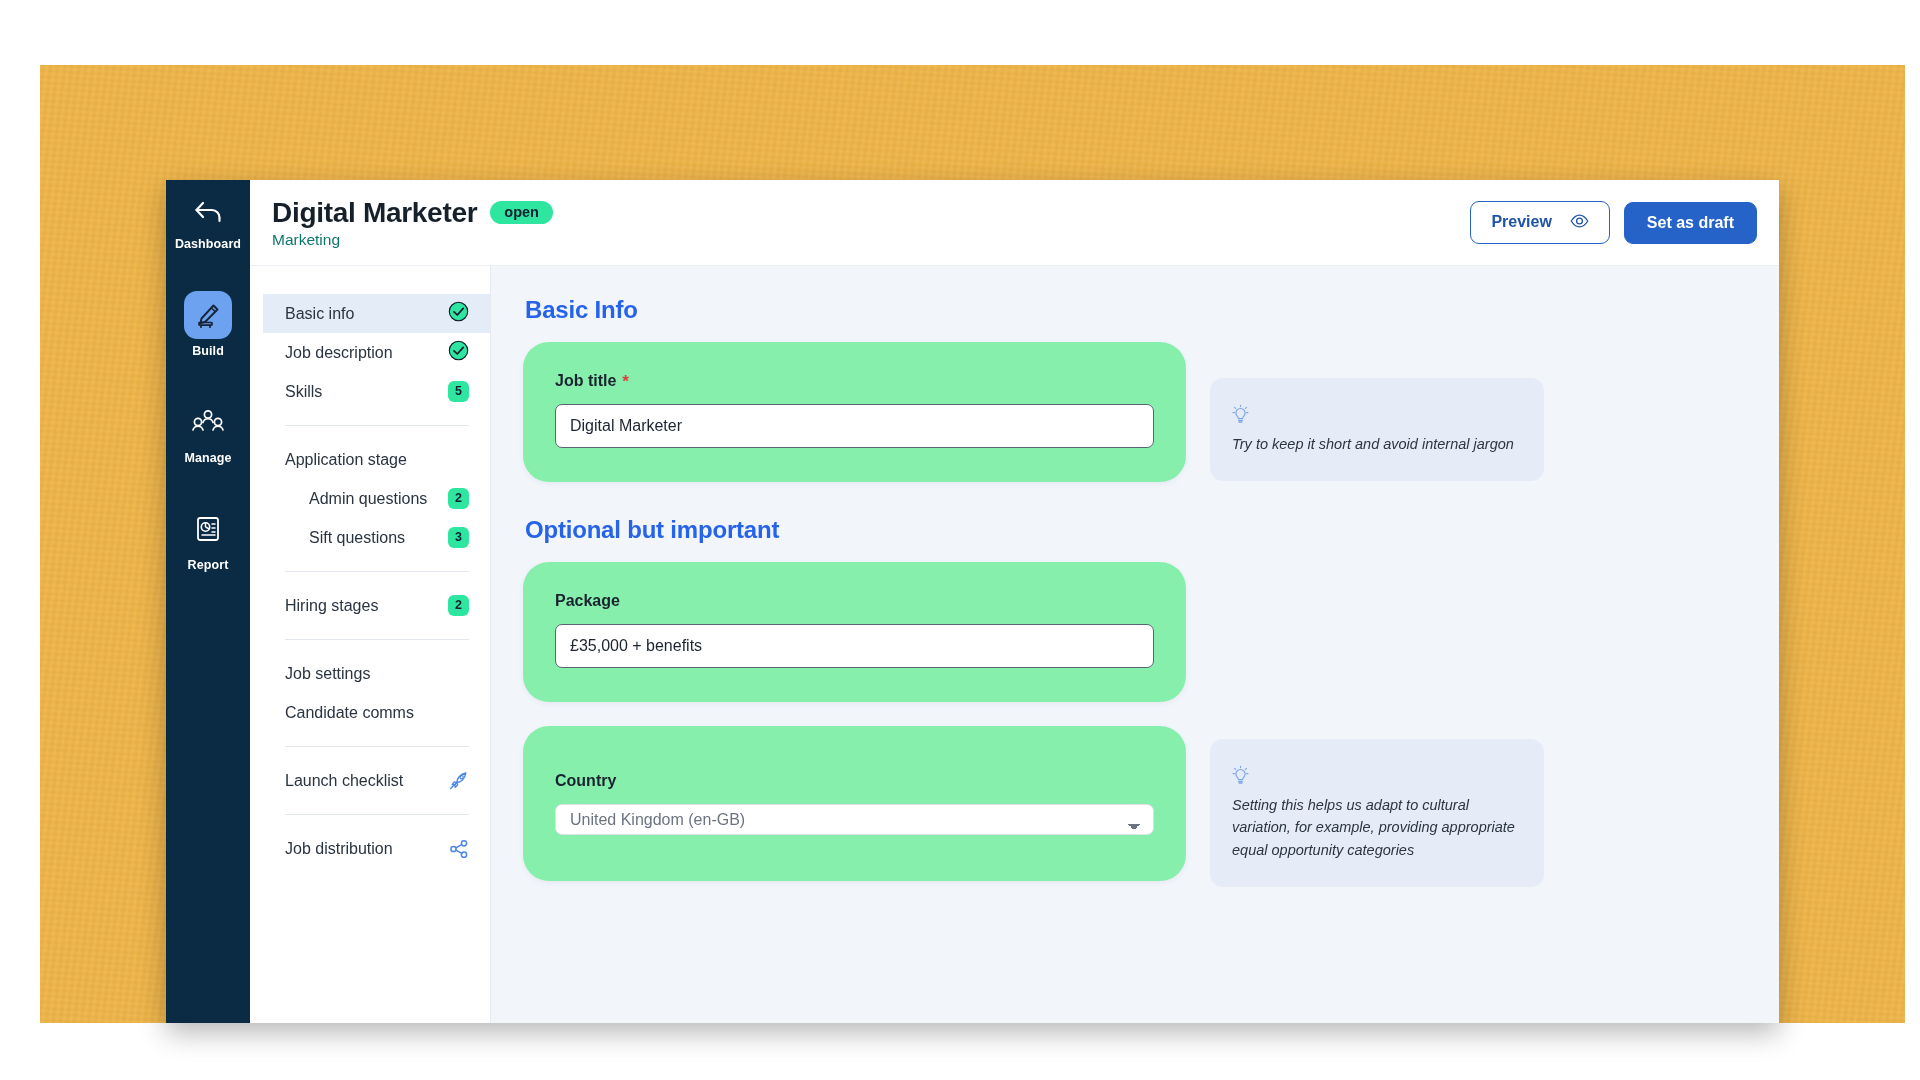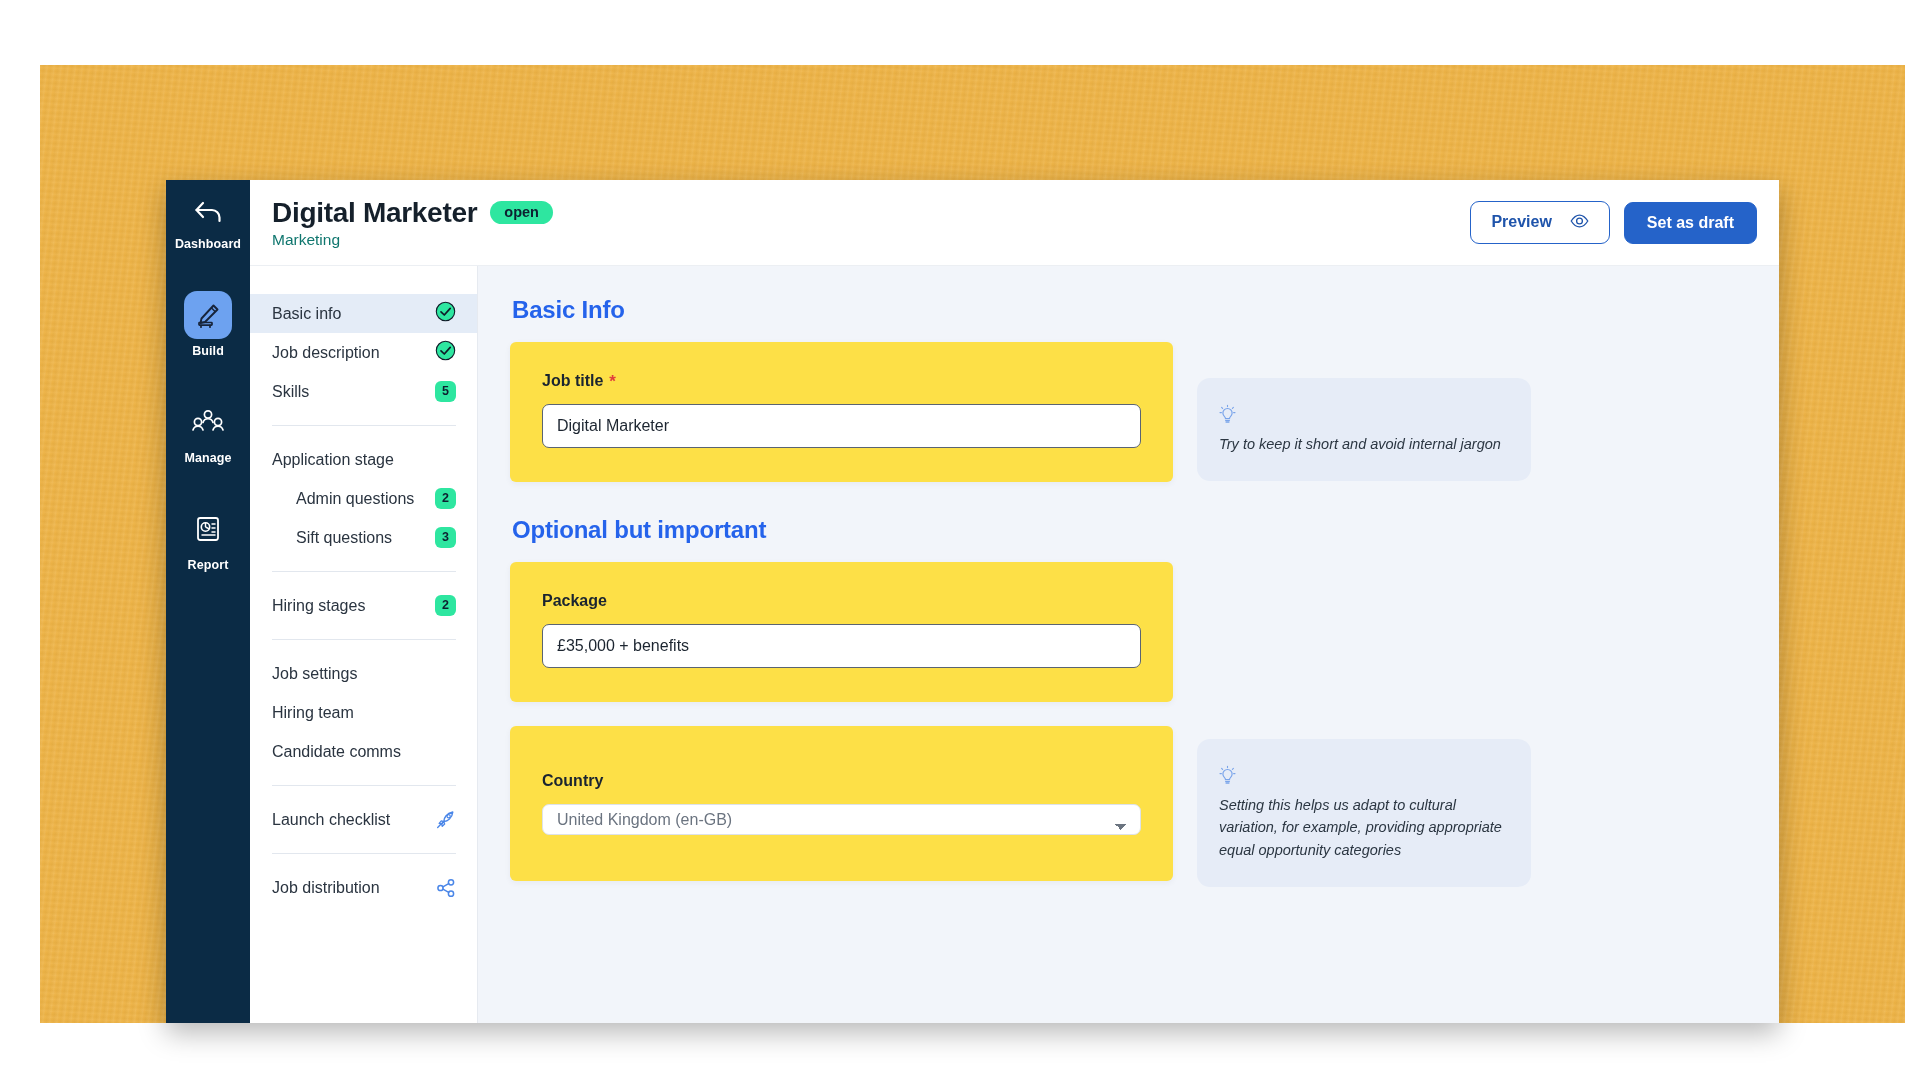--- a/index.html
+++ b/index.html
@@ -129,21 +129,21 @@
     color: #1f54ab;
   }
   .btn-primary {
     background: #2563c9;
     border: 1.6px solid #2563c9;
     color: #ffffff;
     padding: 12px 22px;
   }
 
   
-  .body-split { flex: 1; display: flex; min-height: 0; }
+  .body-split { flex: 1; display: flex; min-height: 0; padding-left: 13px; }
 
   
   .subnav {
     width: 228px;
     flex: 0 0 228px;
     background: #ffffff;
     border-right: 1px solid #e6eaf0;
     padding: 28px 0 0 0;
     overflow: hidden;
   }
@@ -195,22 +195,22 @@
     font-size: 24px;
     font-weight: 700;
     color: #2563eb;
     letter-spacing: -.2px;
     margin: 0 0 18px 2px;
   }
   .section-head.second { margin-top: 34px; }
 
   .row2 { display: flex; gap: 24px; align-items: flex-start; }
   .card {
-    background: #fde047;
-    border-radius: 6px;
+    background: #86efac;
+    border-radius: 26px;
     padding: 30px 32px 34px 32px;
     flex: 0 0 663px;
     box-shadow: 0 2px 6px rgba(22,40,70,0.05);
   }
   .field-label {
     font-size: 16px;
     font-weight: 700;
     color: #1a2430;
     margin-bottom: 14px;
     display: flex;
@@ -413,23 +413,20 @@
           <span class="nav-spacer"></span>
           <span class="badge">2</span>
         </div>
 
         <div class="nav-divider"></div>
 
         <div class="nav-row">
           <span class="nav-text">Job settings</span>
         </div>
 
-        <div class="nav-row">
-          <span class="nav-text">Hiring team</span>
-        </div>
 
         <div class="nav-row">
           <span class="nav-text">Candidate comms</span>
         </div>
 
         <div class="nav-divider"></div>
 
         <div class="nav-row">
           <span class="nav-text">Launch checklist</span>
           <span class="nav-spacer"></span>

